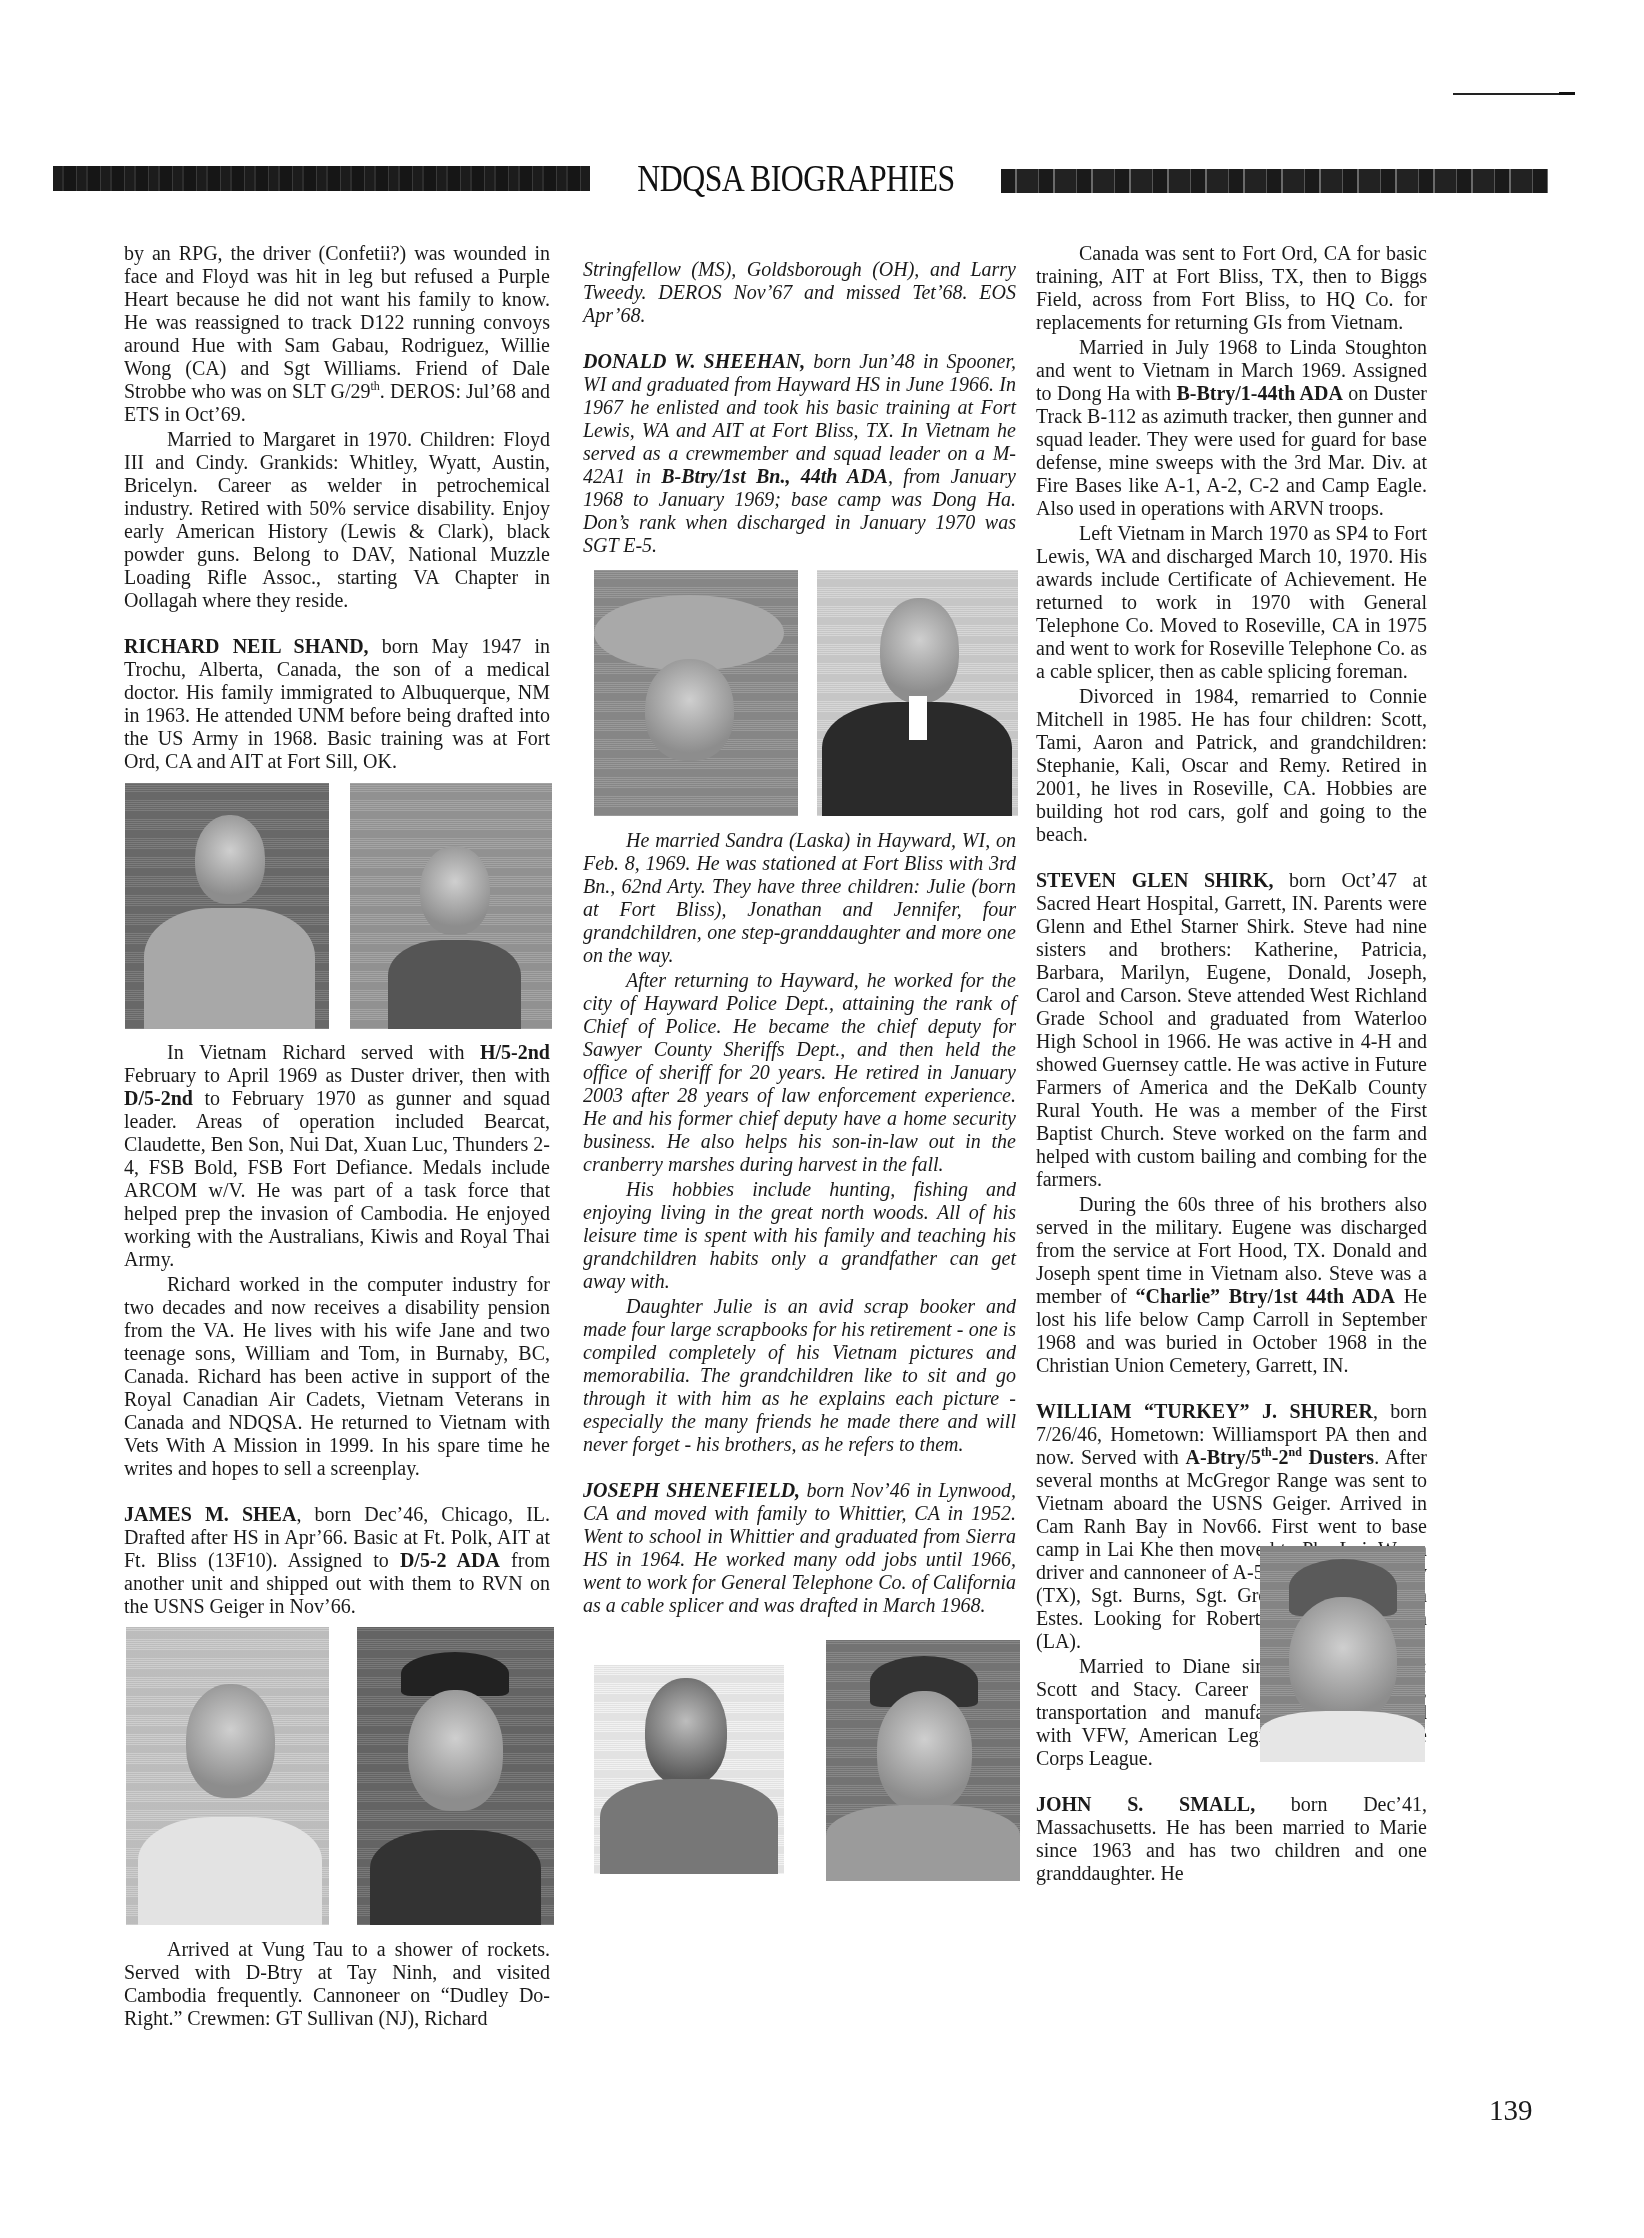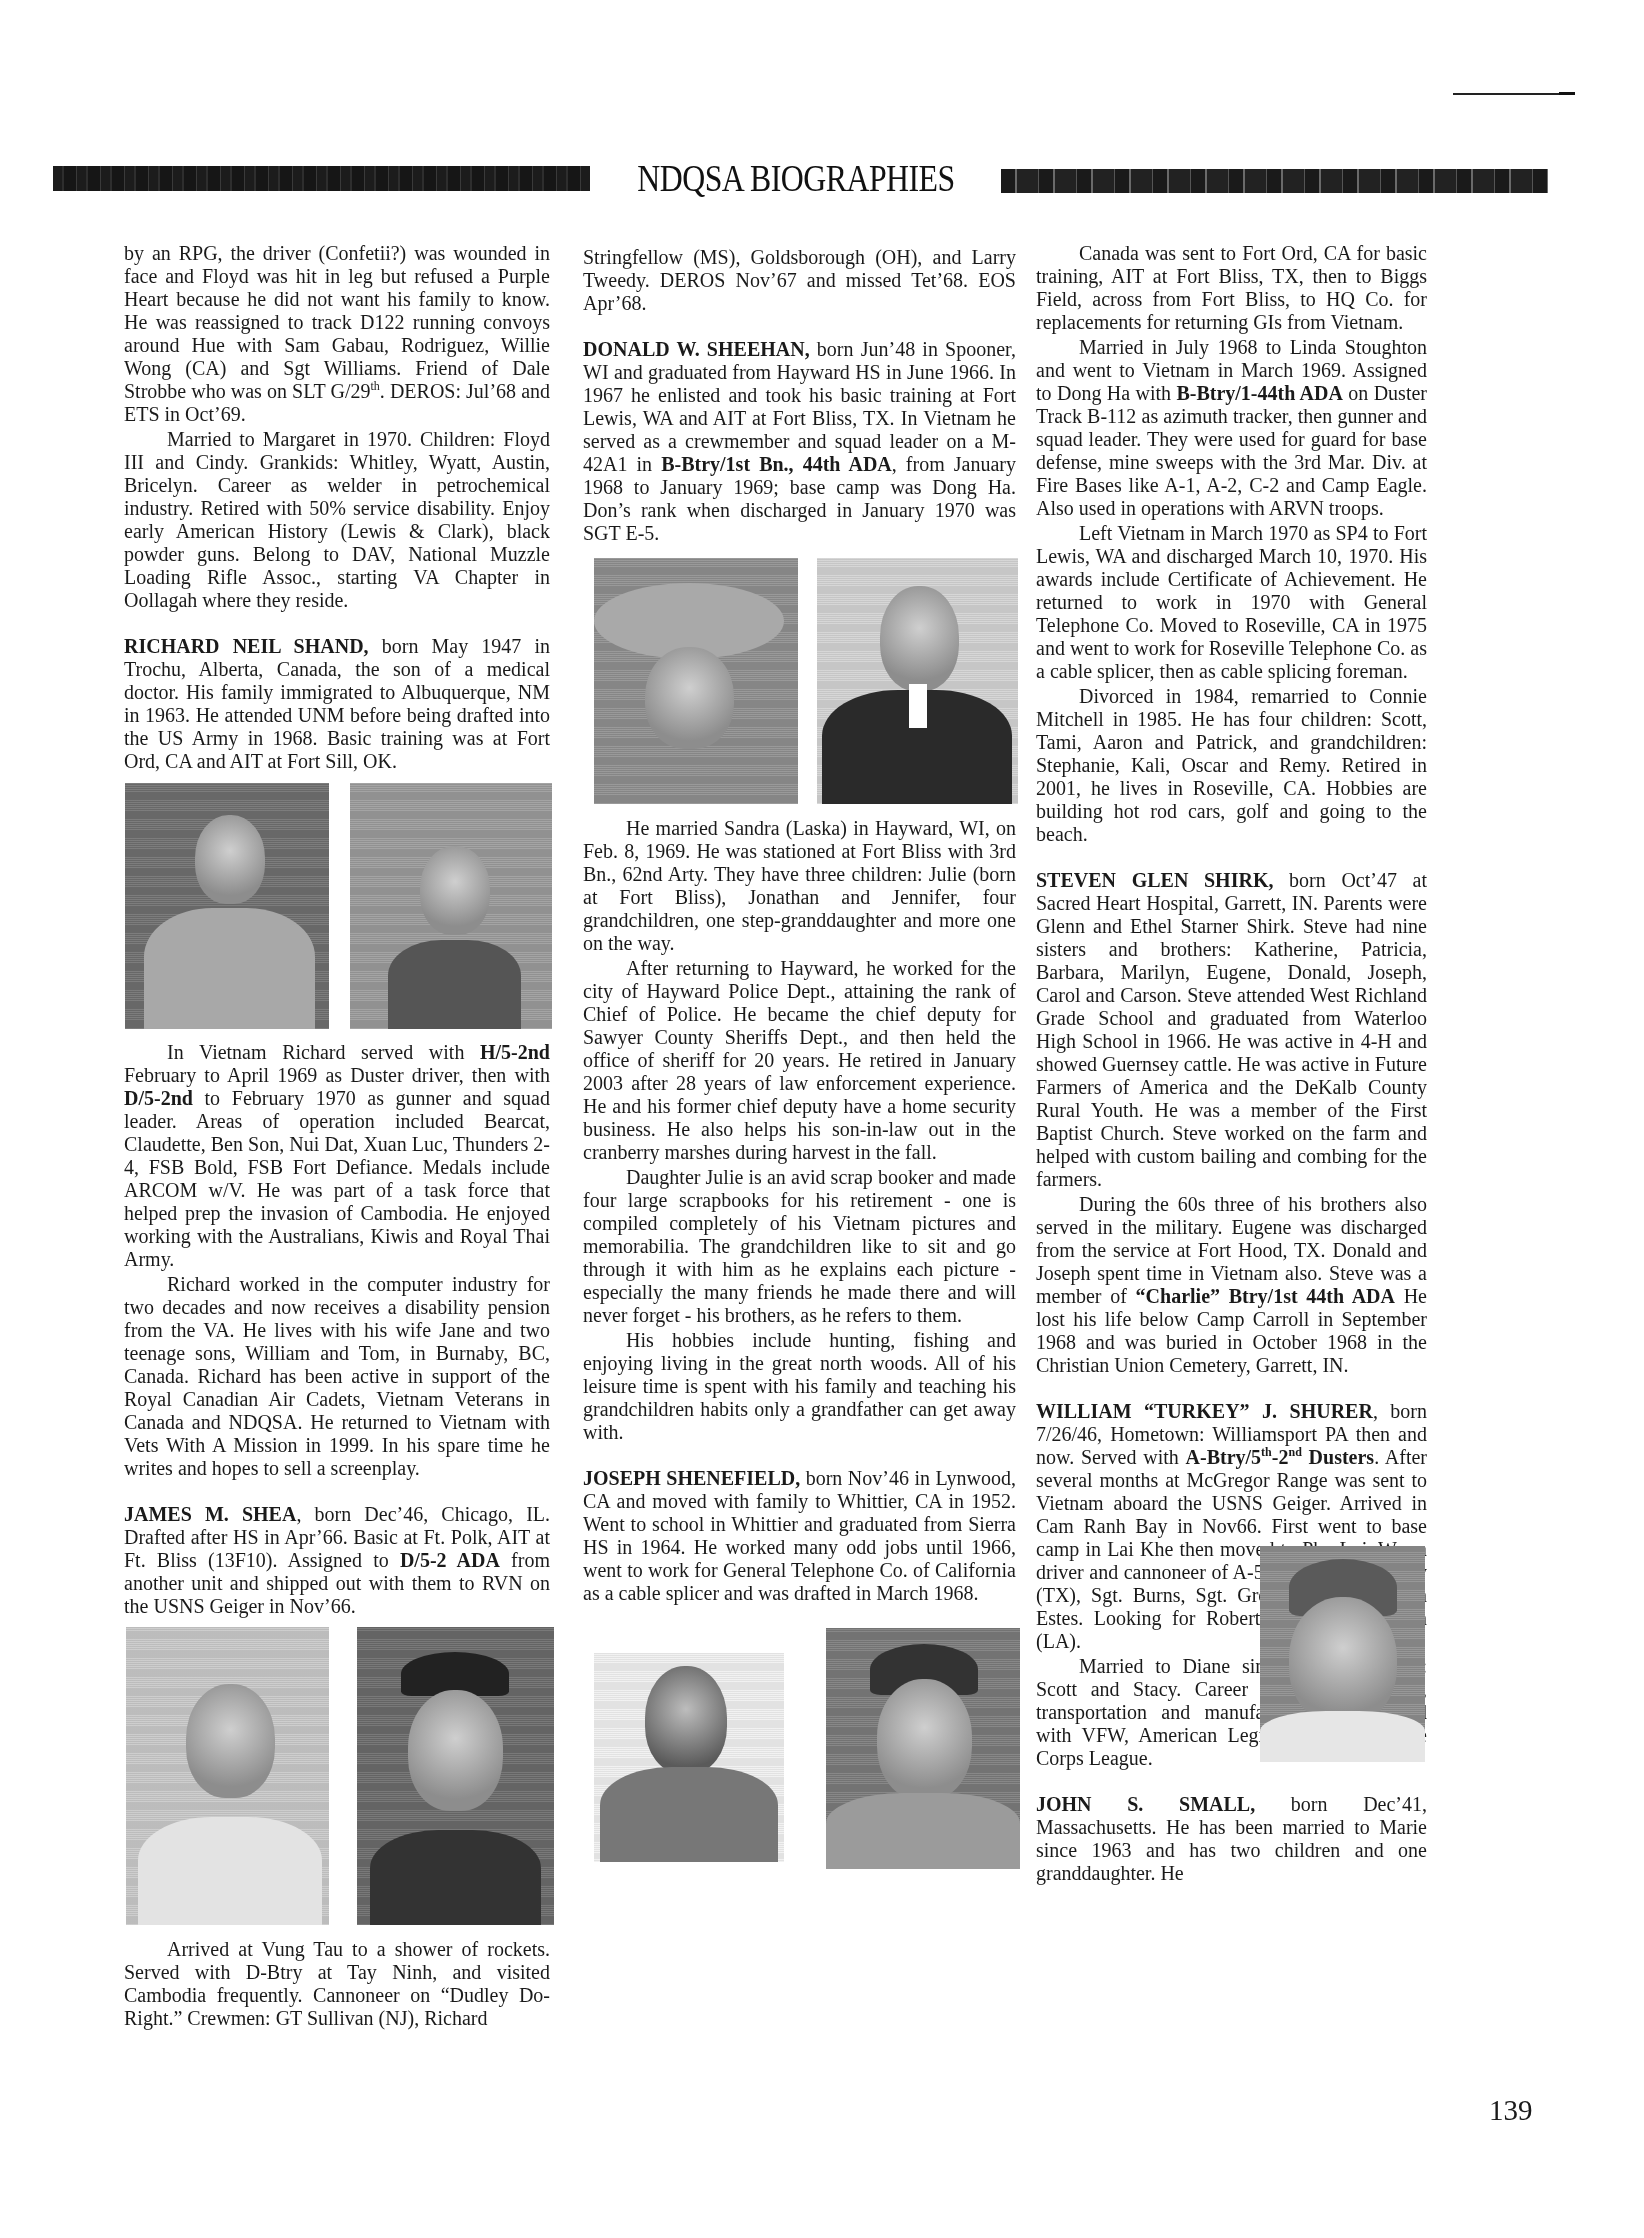--- a/index.html
+++ b/index.html
@@ -12,21 +12,21 @@
   .hdr-left { left: 53px; width: 537px; }
   .hdr-right { left: 1001px; width: 547px; top: 169px; height: 24px;
       background: repeating-linear-gradient(90deg, #1a1a1a 0 14px, #6a6a6a 14px 16px, #222 16px 37px, #555 37px 38px); }
   .hdr-title { position: absolute; top: 157px; left: 596px; width: 400px; text-align: center;
       font-size: 37px; letter-spacing: -0.6px; transform: scaleX(0.86); transform-origin: center; color: #111; white-space: nowrap; }
   .col { position: absolute; font-size: 20px; line-height: 23px; text-align: justify; }
   .col p { margin: 2px; }
   .col p.ind { text-indent: 43px; }
   .col p.gap { margin-top: 23px; }
   .c1 { left: 122px; top: 240px; width: 430px; }
-  .c2 { left: 581px; top: 244px; width: 437px; }
+  .c2 { left: 581px; top: 256px; width: 437px; font-style: italic; }
   .c3 { left: 1034px; top: 240px; width: 395px; }
   b { font-weight: bold; }
   sup { font-size: 60%; line-height: 0; }
   .photo { position: absolute; background-color: #8a8a8a;
       background-image: repeating-linear-gradient(0deg, rgba(255,255,255,0.10) 0 0.6px, rgba(0,0,0,0.06) 0.6px 1.9px); }
   .photo .face { position: absolute; border-radius: 48% 48% 44% 44%; background: radial-gradient(circle at 50% 40%, #cfcfcf, #8d8d8d 70%); }
   .photo .body { position: absolute; bottom: 0; border-radius: 40% 40% 0 0; }
   .pagenum { position: absolute; left: 1489px; top: 2094px; font-size: 29px; }
 </style>
 </head>
@@ -80,22 +80,22 @@
       <div class="face" style="left:51px;top:89px;width:89px;height:102px;"></div>
     </div>
     <div class="photo" style="left:236px;top:0;width:201px;height:246px;background-color:#d2d2d2;" title="Donald Sheehan in sheriff uniform">
       <div class="face" style="left:63px;top:28.6px;width:79px;height:105px;"></div>
       <div class="body" style="left:5.1px;width:190px;height:114px;background:#2a2a2a;"></div>
       <div style="position:absolute;left:92px;bottom:76px;width:18px;height:44px;background:#fff;"></div>
     </div>
   </div>
   <p class="ind">He married Sandra (Laska) in Hayward, WI, on Feb. 8, 1969. He was stationed at Fort Bliss with 3rd Bn., 62nd Arty. They have three children: Julie (born at Fort Bliss), Jonathan and Jennifer, four grandchildren, one step-granddaughter and more one on the way.</p>
   <p class="ind">After returning to Hayward, he worked for the city of Hayward Police Dept., attaining the rank of Chief of Police. He became the chief deputy for Sawyer County Sheriffs Dept., and then held the office of sheriff for 20 years. He retired in January 2003 after 28 years of law enforcement experience. He and his former chief deputy have a home security business. He also helps his son-in-law out in the cranberry marshes during harvest in the fall.</p>
+  <p class="ind">His hobbies include hunting, fishing and enjoying living in the great north woods. All of his leisure time is spent with his family and teaching his grandchildren habits only a grandfather can get away with.</p>
   <p class="ind">Daughter Julie is an avid scrap booker and made four large scrapbooks for his retirement - one is compiled completely of his Vietnam pictures and memorabilia. The grandchildren like to sit and go through it with him as he explains each picture - especially the many friends he made there and will never forget - his brothers, as he refers to them.</p>
-  <p class="ind">His hobbies include hunting, fishing and enjoying living in the great north woods. All of his leisure time is spent with his family and teaching his grandchildren habits only a grandfather can get away with.</p>
 
   <p class="gap"><b>JOSEPH SHENEFIELD,</b><span> born Nov’46 in Lynwood, CA and moved with family to Whittier, CA in 1952. Went to school in Whittier and graduated from Sierra HS in 1964. He worked many odd jobs until 1966, went to work for General Telephone Co. of California as a cable splicer and was drafted in March 1968.</span></p>
   <div style="position:relative;height:241px;margin:23px 0 0 0;">
     <div class="photo" style="left:12.7px;top:25.4px;width:190px;height:209px;background-color:#f0f0f0;" title="Young Joseph Shenefield portrait">
       <div class="face" style="left:51px;top:12.7px;width:82px;height:108px;background:radial-gradient(circle at 50% 40%, #bdbdbd, #5a5a5a 75%);"></div>
       <div class="body" style="left:6.3px;width:178px;height:95px;background:#777;"></div>
     </div>
     <div class="photo" style="left:245px;top:0;width:194px;height:241px;background-color:#7a7a7a;" title="Joseph Shenefield recent portrait">
       <div style="position:absolute;left:44px;top:16px;width:108px;height:51px;background:#333;border-radius:50% 50% 10% 10%;"></div>
       <div class="face" style="left:51px;top:51px;width:95px;height:121px;"></div>

